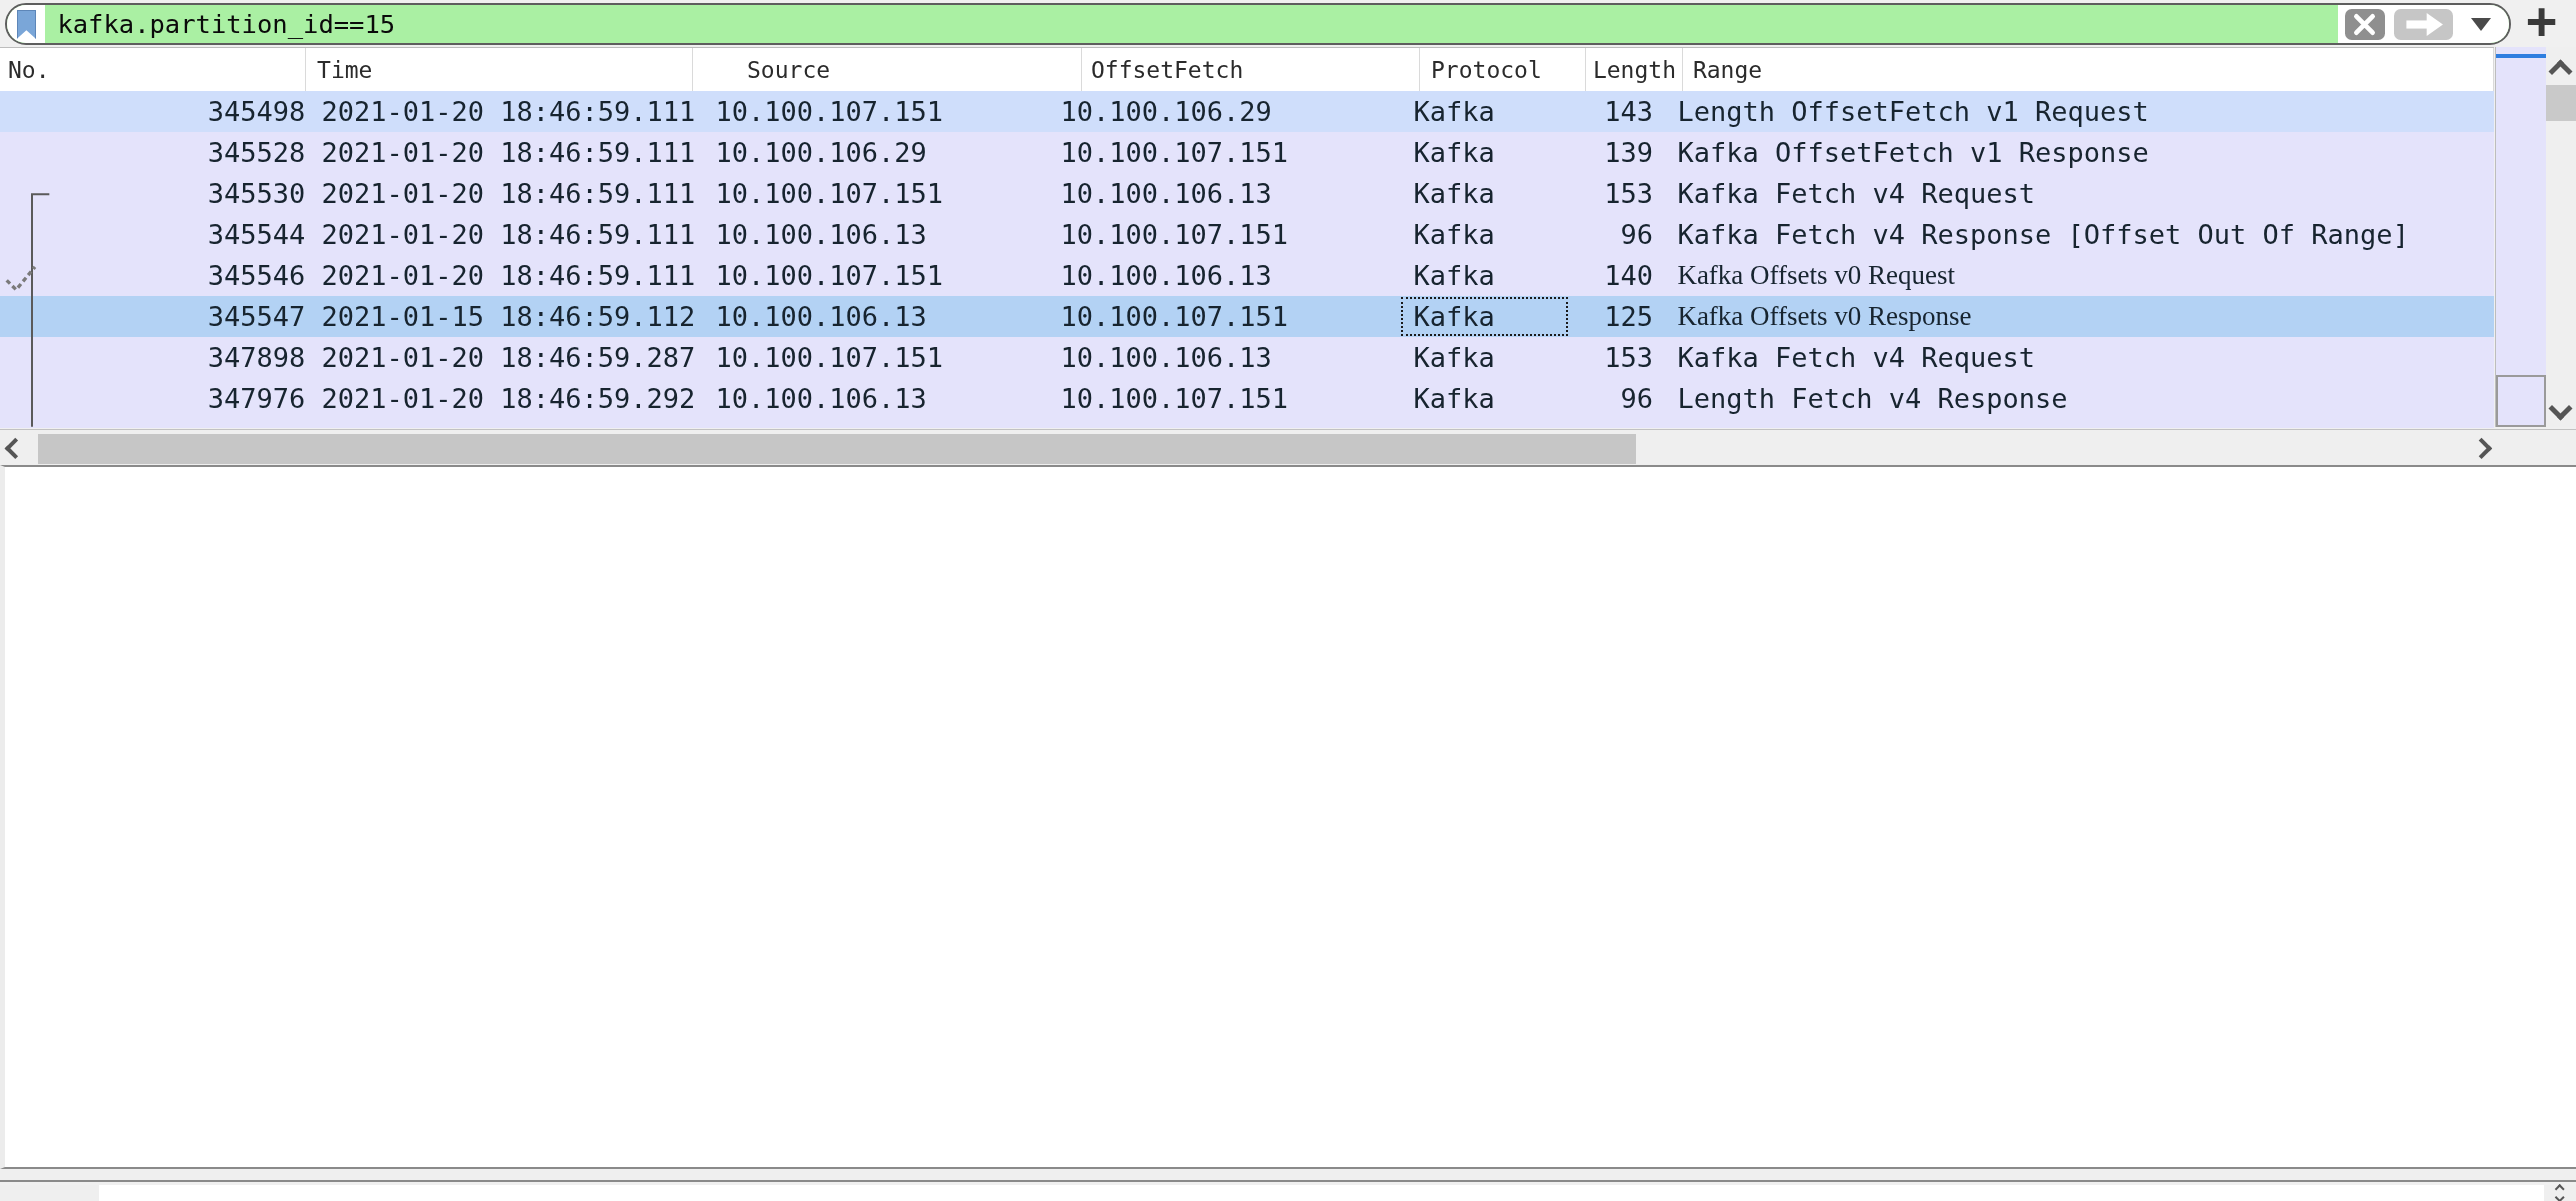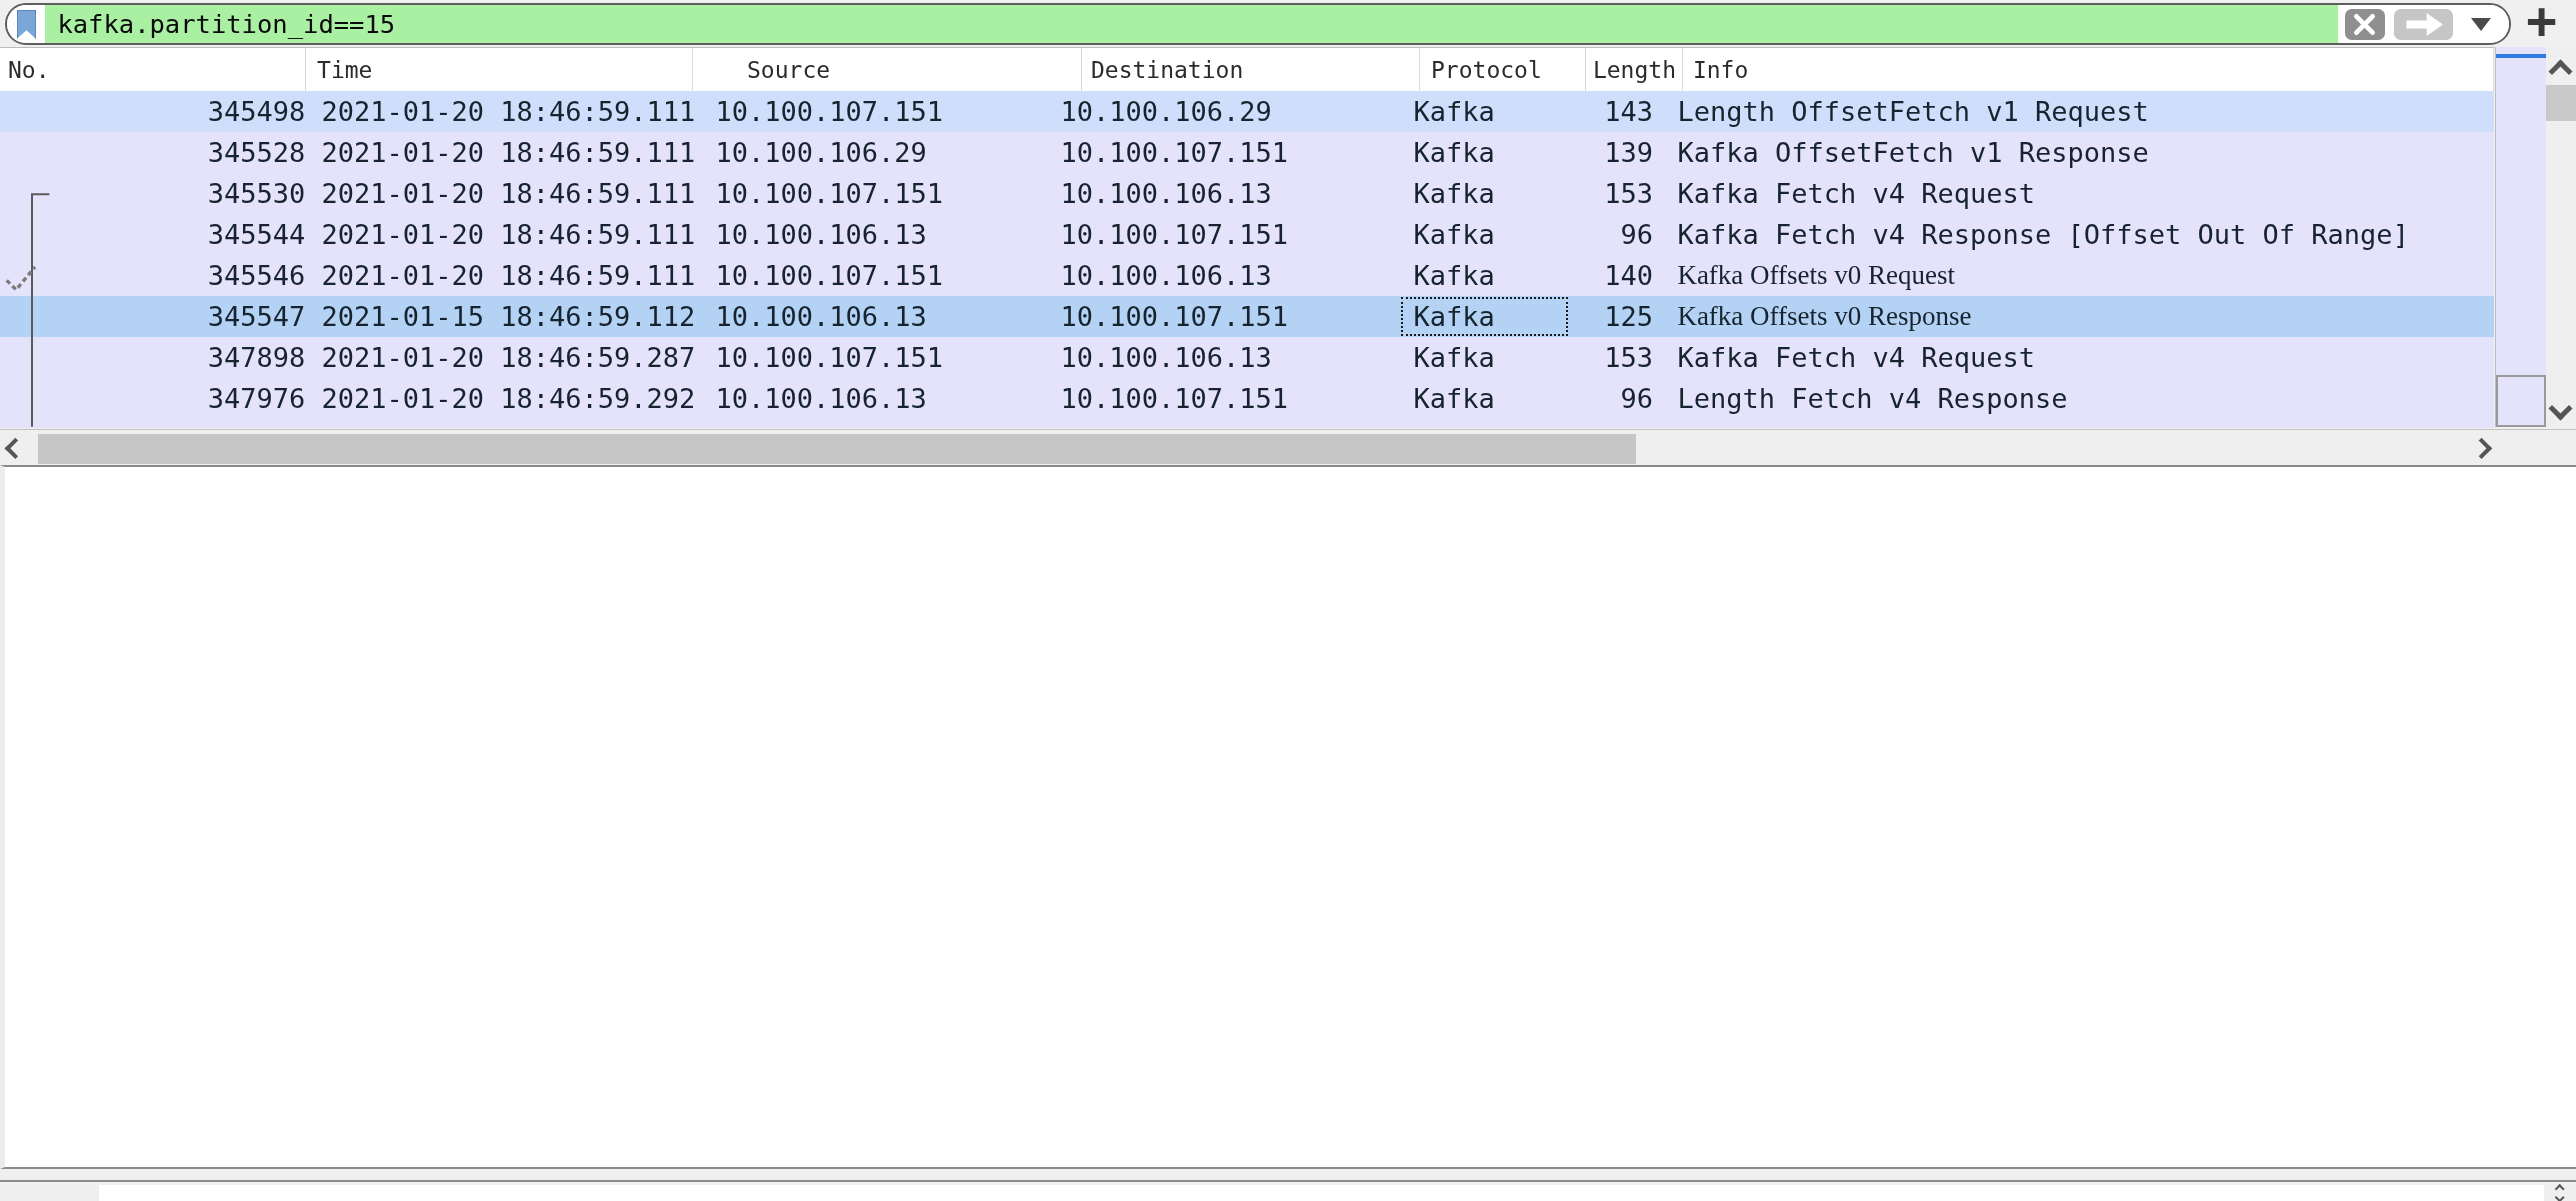--- a/index.html
+++ b/index.html
@@ -105,24 +105,24 @@
       </div>
     </div>
     <div id="plus-btn">+</div>
   </div>
 
   <div id="packet-list">
     <div id="plist-header">
         <div class="hcell" style="width: 312px; padding-left: 8px;">No.</div>
         <div class="hcell" style="width: 394px; padding-left: 10.8px;">Time</div>
         <div class="hcell" style="width: 349px; padding-left: 8px; margin-left: 46px;">Source</div>
-        <div class="hcell" style="width: 345px; padding-left: 9.4px;">Destination</div>
+        <div class="hcell" style="width: 345px; padding-left: 9.4px;">OffsetFetch</div>
         <div class="hcell" style="width: 169px; padding-left: 10.8px;">Protocol</div>
         <div class="hcell" style="width: 99px; padding-left: 6.7px;">Length</div>
-        <div class="hcell" style="width: 826px; padding-left: 9.4px;">Info</div>
+        <div class="hcell" style="width: 826px; padding-left: 9.4px;">Range</div>
       </div>
     <div id="plist-rows">
       <svg id="conv-bracket" width="60" height="337" viewBox="0 0 90 502">
         <path d="M74 153 L48 153 L48 502" stroke="#5a5a5a" stroke-width="3" fill="none"></path>
       </svg>
       <svg id="check-marker" width="35" height="30" style="top:173px" viewBox="0 0 52 44">
         <path d="M4 24 L18 38 L46 4" stroke="#7a7a7a" stroke-width="5" fill="none" stroke-dasharray="7 5"></path>
       </svg>
     <div class="prow blue_light">
           <div class="pcell c-no" style="width: 312px;">345498</div>

